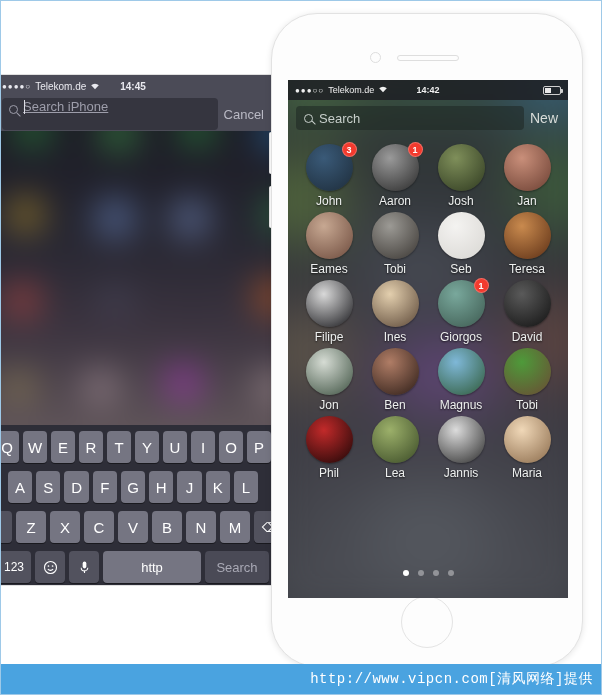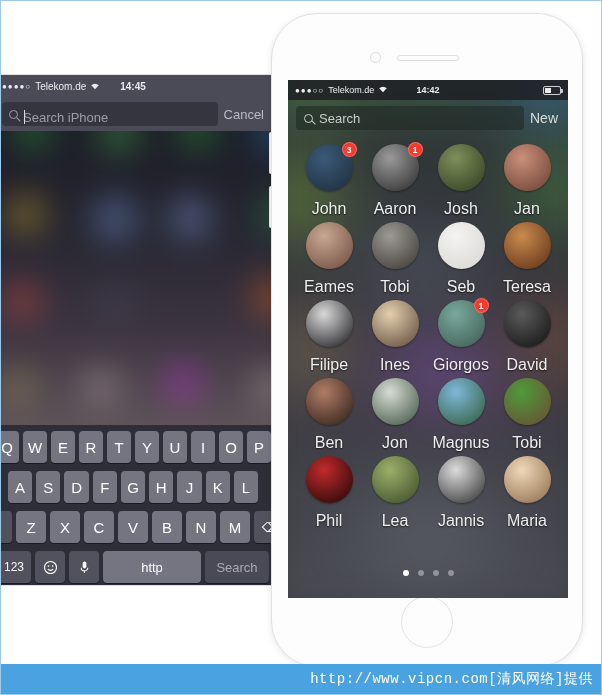--- a/index.html
+++ b/index.html
@@ -37,22 +37,22 @@
   }
   .dots{ letter-spacing:1px; font-size:8px; }
   .wifi{ font-size:10px; }
 
   #phoneLeft .searchrow{
     height:34px; background:#4b4b57; display:flex; align-items:center;
     padding:0 8px; gap:6px;
   }
   #phoneLeft .sfield{
     flex:1; height:24px; border-radius:4px; background:#35353f;
-    display:flex; align-items:flex-start; padding:8px 7px; gap:5px;
-    color:#9d9daa; font-size:13px; position:relative;
+    display:flex; align-items:flex-end; padding:16px 7px; gap:5px;
+    color:#9d9daa; font-size:13px; position:relative;text-decoration:underline;
   }
   #phoneLeft .caret{
     width:1px; height:14px; background:#dcdce4; position:absolute; left:22px;
   }
   #phoneLeft .cancel{ color:#b9b9c4; font-size:13px; }
 
   
   #blurArea{ position:relative; height:294px; overflow:hidden; background:#23232c; }
   #blurArea .bg{
     position:absolute; inset:-40px; filter:blur(17px);
@@ -177,21 +177,21 @@
     box-shadow:0 1px 2px rgba(0,0,0,.4);
     background-size:cover;
   }
   .badge{
     position:absolute; top:-2px; right:-4px; min-width:15px; height:15px;
     border-radius:8px; background:#f33a2e; color:#fff; font-size:9px;
     display:flex; align-items:center; justify-content:center;
     font-weight:bold; border:1px solid rgba(255,255,255,.25);
   }
   .cname{
-    margin-top:9px; font-size:16px; color:#eef0ef;
+    margin-top:3px; font-size:12px; color:#eef0ef;
     text-shadow:0 1px 2px rgba(0,0,0,.7);
   }
   #pager{
     position:absolute; left:0; right:0; bottom:22px;
     display:flex; justify-content:center; gap:9px;
   }
   #pager .pd{ width:6px; height:6px; border-radius:50%; background:rgba(255,255,255,.38); }
   #pager .pd.on{ background:#ffffff; }
 
   .mag{ display:inline-block; width:9px; height:9px; border:1.4px solid currentColor;
@@ -371,26 +371,26 @@
             <div class="avatar" style="background: radial-gradient(circle at 38% 30%, rgb(121, 168, 156) 0%, rgb(61, 90, 80) 100%);">
               <div class="badge">1</div>
             </div>
             <div class="cname">Giorgos</div>
           </div>
           <div class="contact">
             <div class="avatar" style="background: radial-gradient(circle at 38% 30%, rgb(90, 90, 90) 0%, rgb(17, 17, 17) 100%);"></div>
             <div class="cname">David</div>
           </div>
           <div class="contact">
+            <div class="avatar" style="background: radial-gradient(circle at 38% 30%, rgb(214, 220, 212) 0%, rgb(60, 80, 64) 100%);"></div>
+            <div class="cname">Jon</div>
+          </div>
+          <div class="contact">
             <div class="avatar" style="background: radial-gradient(circle at 38% 30%, rgb(176, 125, 102) 0%, rgb(43, 28, 22) 100%);"></div>
             <div class="cname">Ben</div>
-          </div>
-          <div class="contact">
-            <div class="avatar" style="background: radial-gradient(circle at 38% 30%, rgb(214, 220, 212) 0%, rgb(60, 80, 64) 100%);"></div>
-            <div class="cname">Jon</div>
           </div>
           <div class="contact">
             <div class="avatar" style="background: radial-gradient(circle at 38% 30%, rgb(127, 184, 216) 0%, rgb(47, 90, 56) 100%);"></div>
             <div class="cname">Magnus</div>
           </div>
           <div class="contact">
             <div class="avatar" style="background: radial-gradient(circle at 38% 30%, rgb(78, 154, 58) 0%, rgb(107, 74, 52) 100%);"></div>
             <div class="cname">Tobi</div>
           </div>
           <div class="contact">

